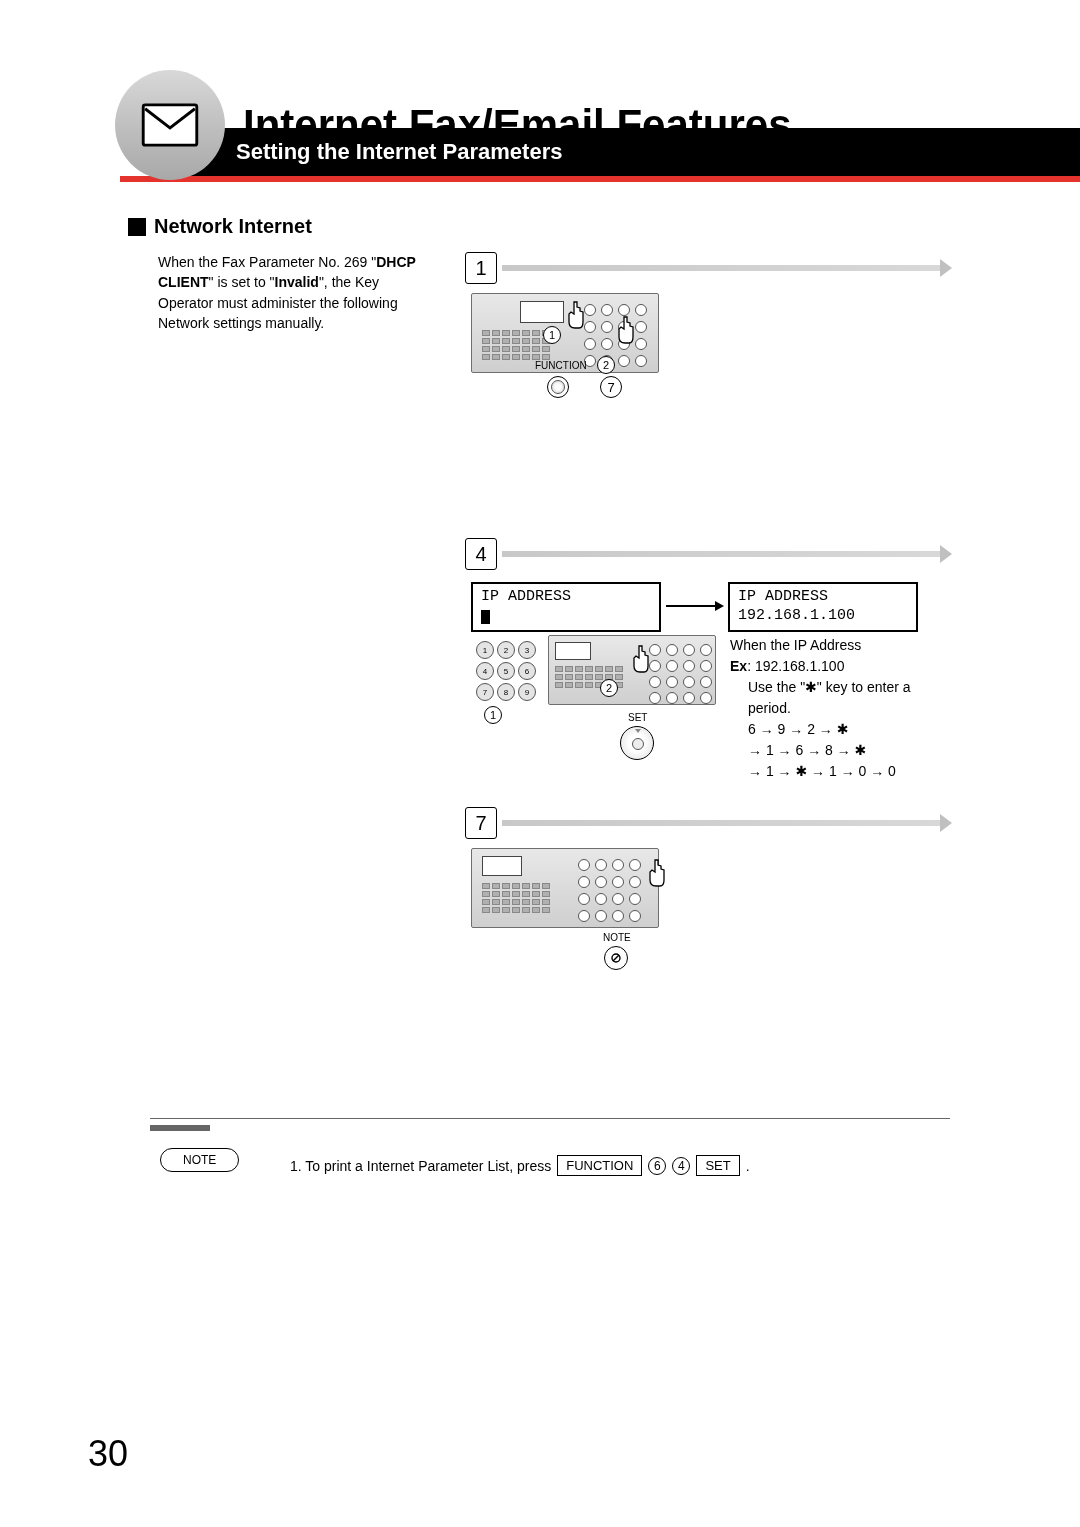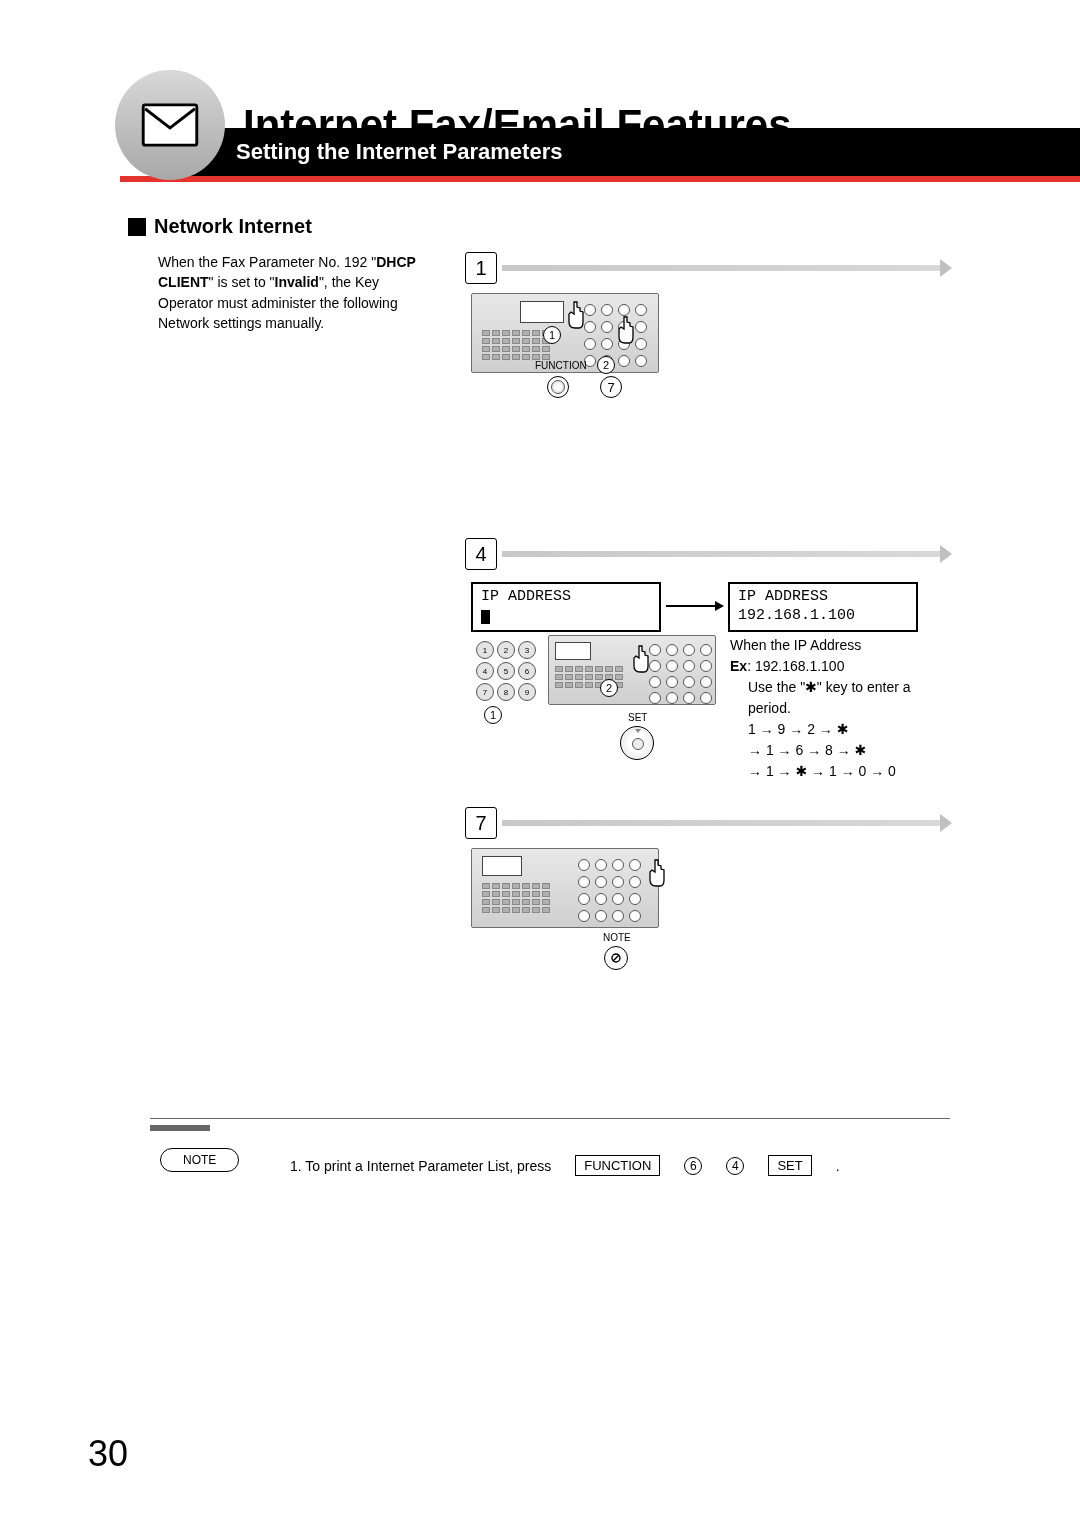--- a/index.html
+++ b/index.html
@@ -237,21 +237,21 @@
     border: 1.5px solid #000;
     border-radius: 18px;
     padding: 4px 22px;
     font-size: 12px;
   }
   .note-text {
     position: absolute;
     font-size: 14px;
     display: flex;
     align-items: center;
-    gap: 24px;
+    gap: 6px;
   }
   .key-box {
     border: 1.5px solid #000;
     padding: 2px 8px;
     font-size: 13px;
     display: inline-flex;
   }
   .circled-num-inline {
     width: 18px; height: 18px;
     border: 1.5px solid #000;
@@ -318,21 +318,21 @@
     <div class="black-bar-text">Setting the Internet Parameters</div>
   </div>
   <div class="red-bar"></div>
 
   <div class="subheading-row">
     <div class="square-bullet"></div>
     <div class="subheading">Network Internet</div>
   </div>
 
   <div class="body-text">
-    <span>When the Fax Parameter No. 192 "</span><span class="b">DHCP CLIENT</span><span>" is set to "</span><span class="b">Invalid</span><span>", the Key Operator must administer the following Network settings manually.</span>
+    <span>When the Fax Parameter No. 269 "</span><span class="b">DHCP CLIENT</span><span>" is set to "</span><span class="b">Invalid</span><span>", the Key Operator must administer the following Network settings manually.</span>
     <br>
   </div>
 
   <div class="step-box" style="top:252px; left:465px;">1</div>
   <div class="step-arrow" style="top:265px; left:502px; width:440px;"></div>
 
   <div class="panel-ill" style="top:293px; left:471px; width:188px; height:80px;">
     <div class="panel-screen" style="top:7px; left:48px; width:44px; height:22px;"></div>
     <div class="panel-key-grid" style="top:36px; left:10px;">
       <div class="panel-key"></div>
@@ -420,21 +420,21 @@
   <div class="lcd" style="top:582px; left:728px;">
     <span>IP ADDRESS</span><br>
     <span>192.168.1.100</span>
   </div>
 
   <div class="instr-text" style="top:635px; left:730px;">
     <span>When the IP Address</span><br>
     <span class="b">Ex</span><span>: 192.168.1.100</span><br>
     <span style="padding-left:18px; display:inline-block;">
       <span>Use the "</span><span>✱</span><span>" key to enter a period.</span><br>
-      <span>1 → 9 → 2 → ✱</span><br>
+      <span>6 → 9 → 2 → ✱</span><br>
       <span>→ 1 → 6 → 8 → ✱</span><br>
       <span>→ 1 → ✱ → 1 → 0 → 0</span>
     </span>
   </div>
 
   <div class="keypad3" style="top:641px; left:476px;">
     <div class="k">1</div>
       <div class="k">2</div>
       <div class="k">3</div>
     <div class="k">4</div>

